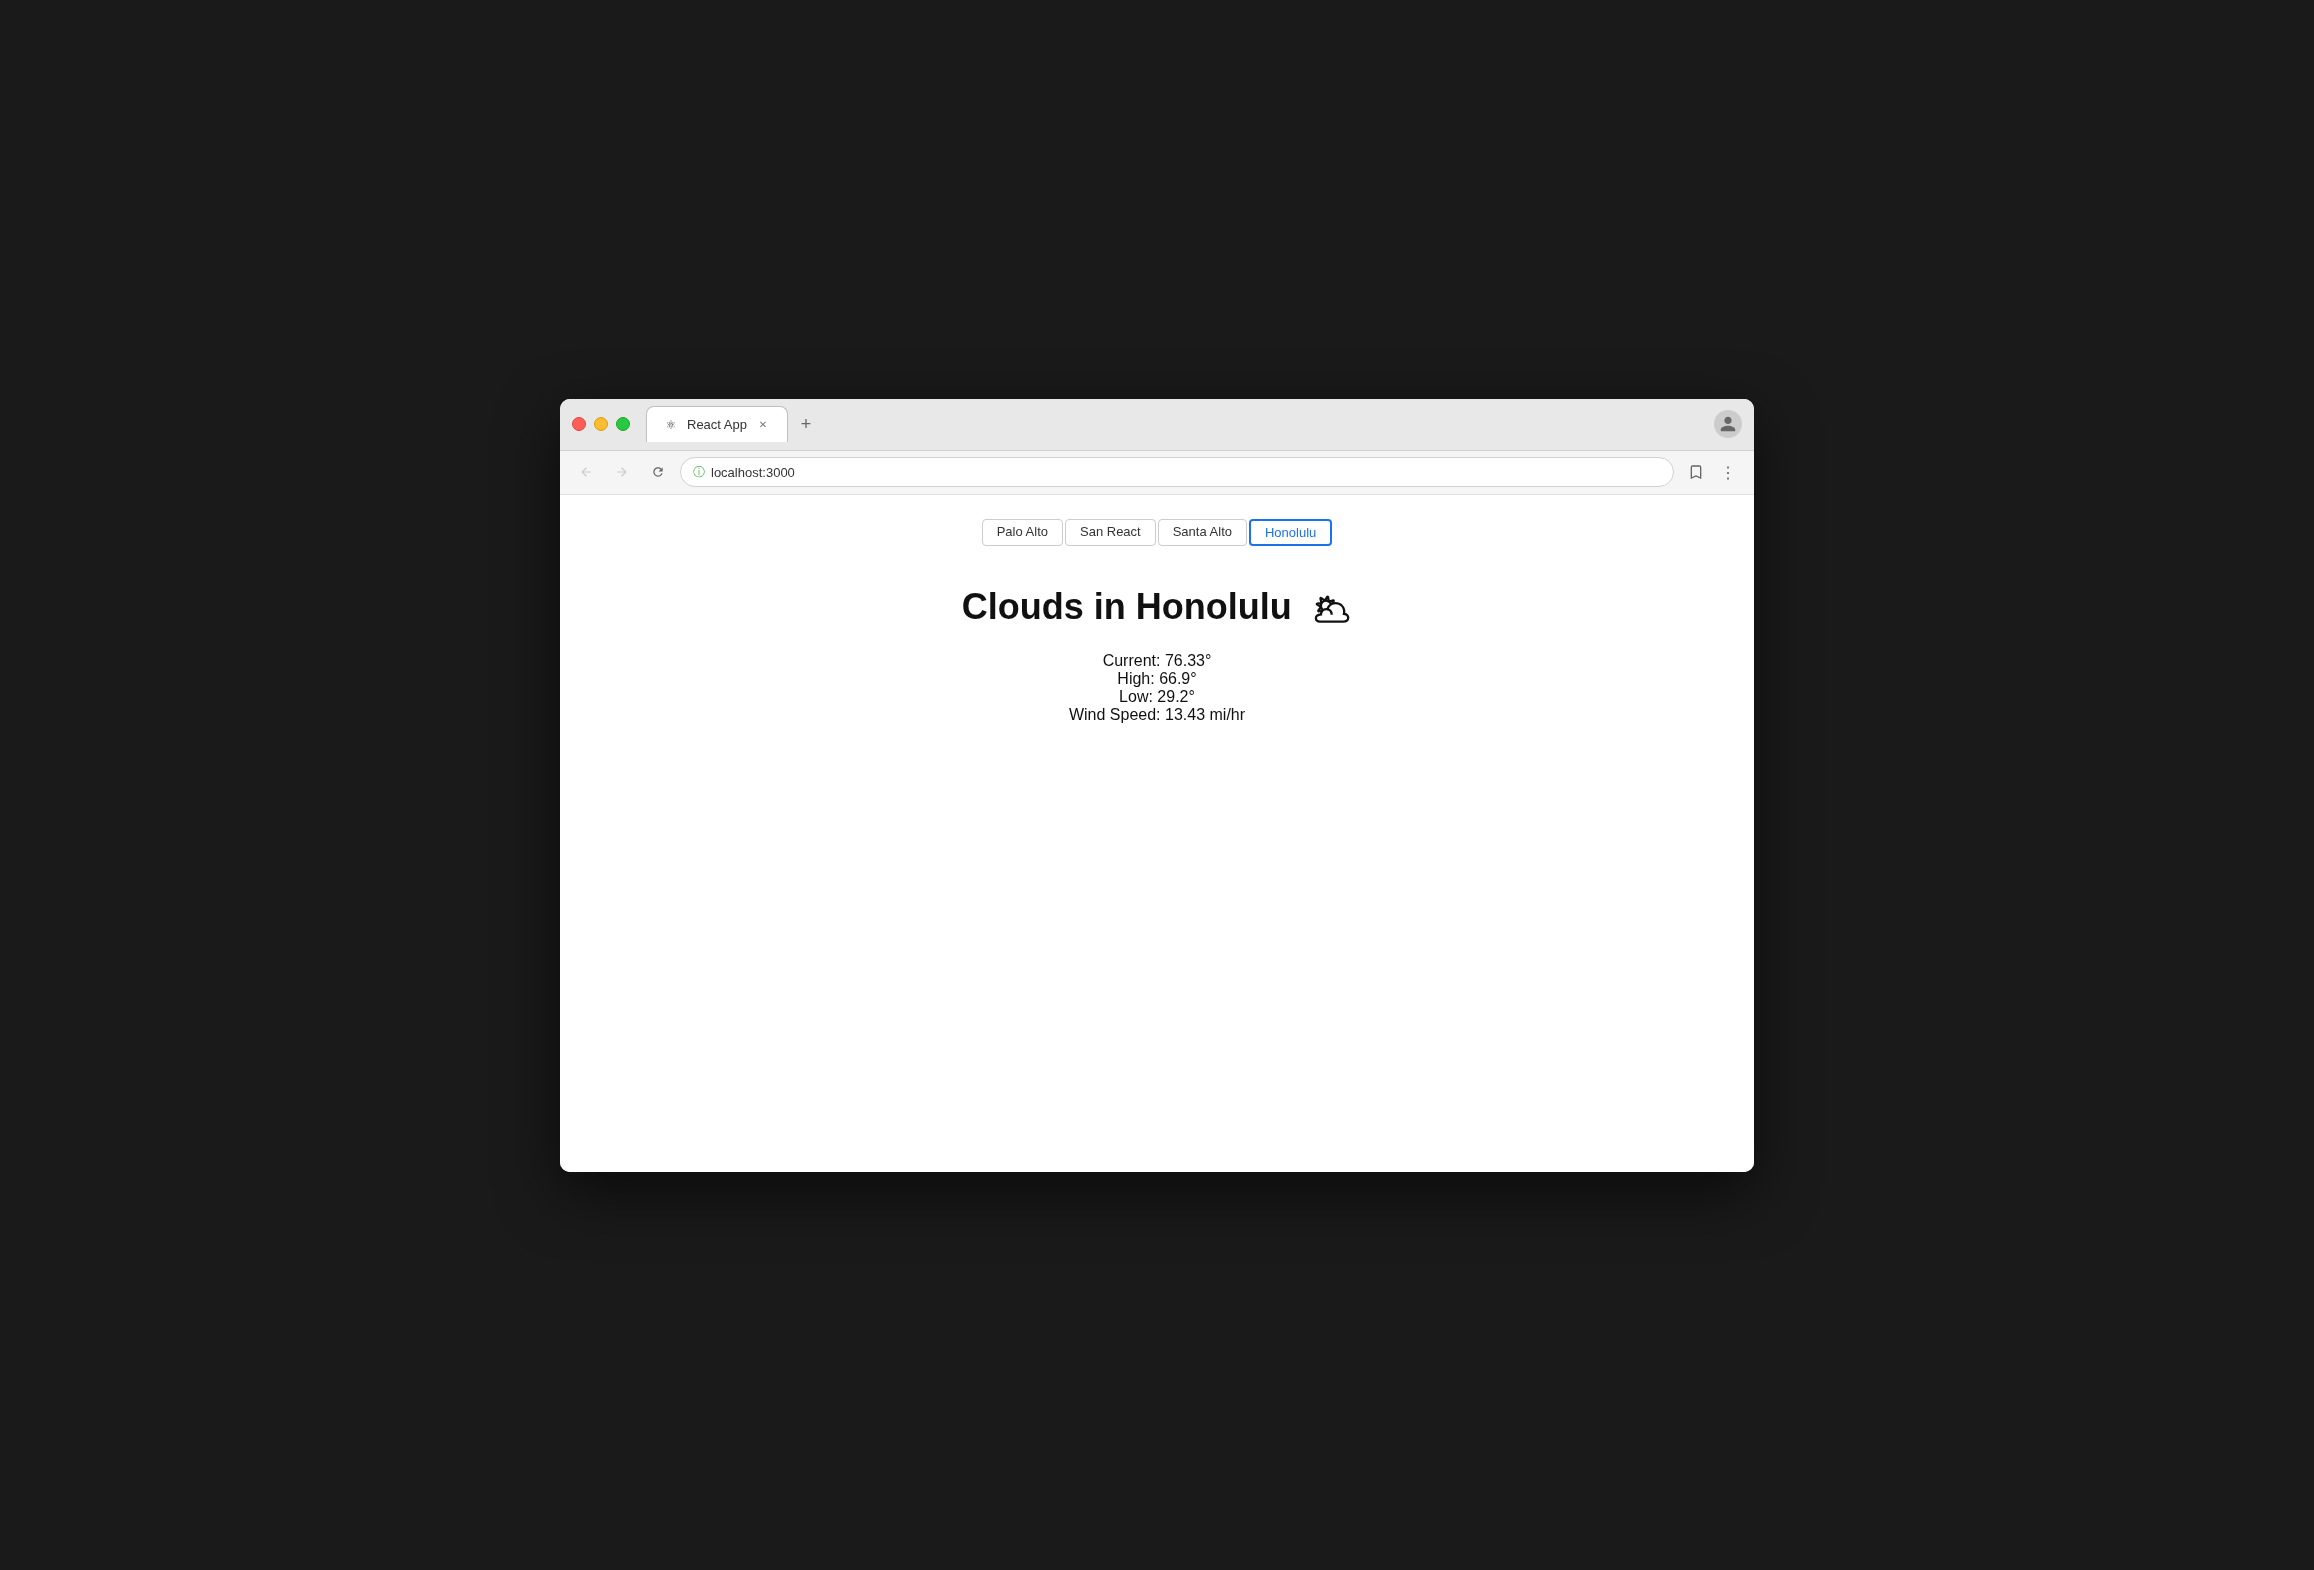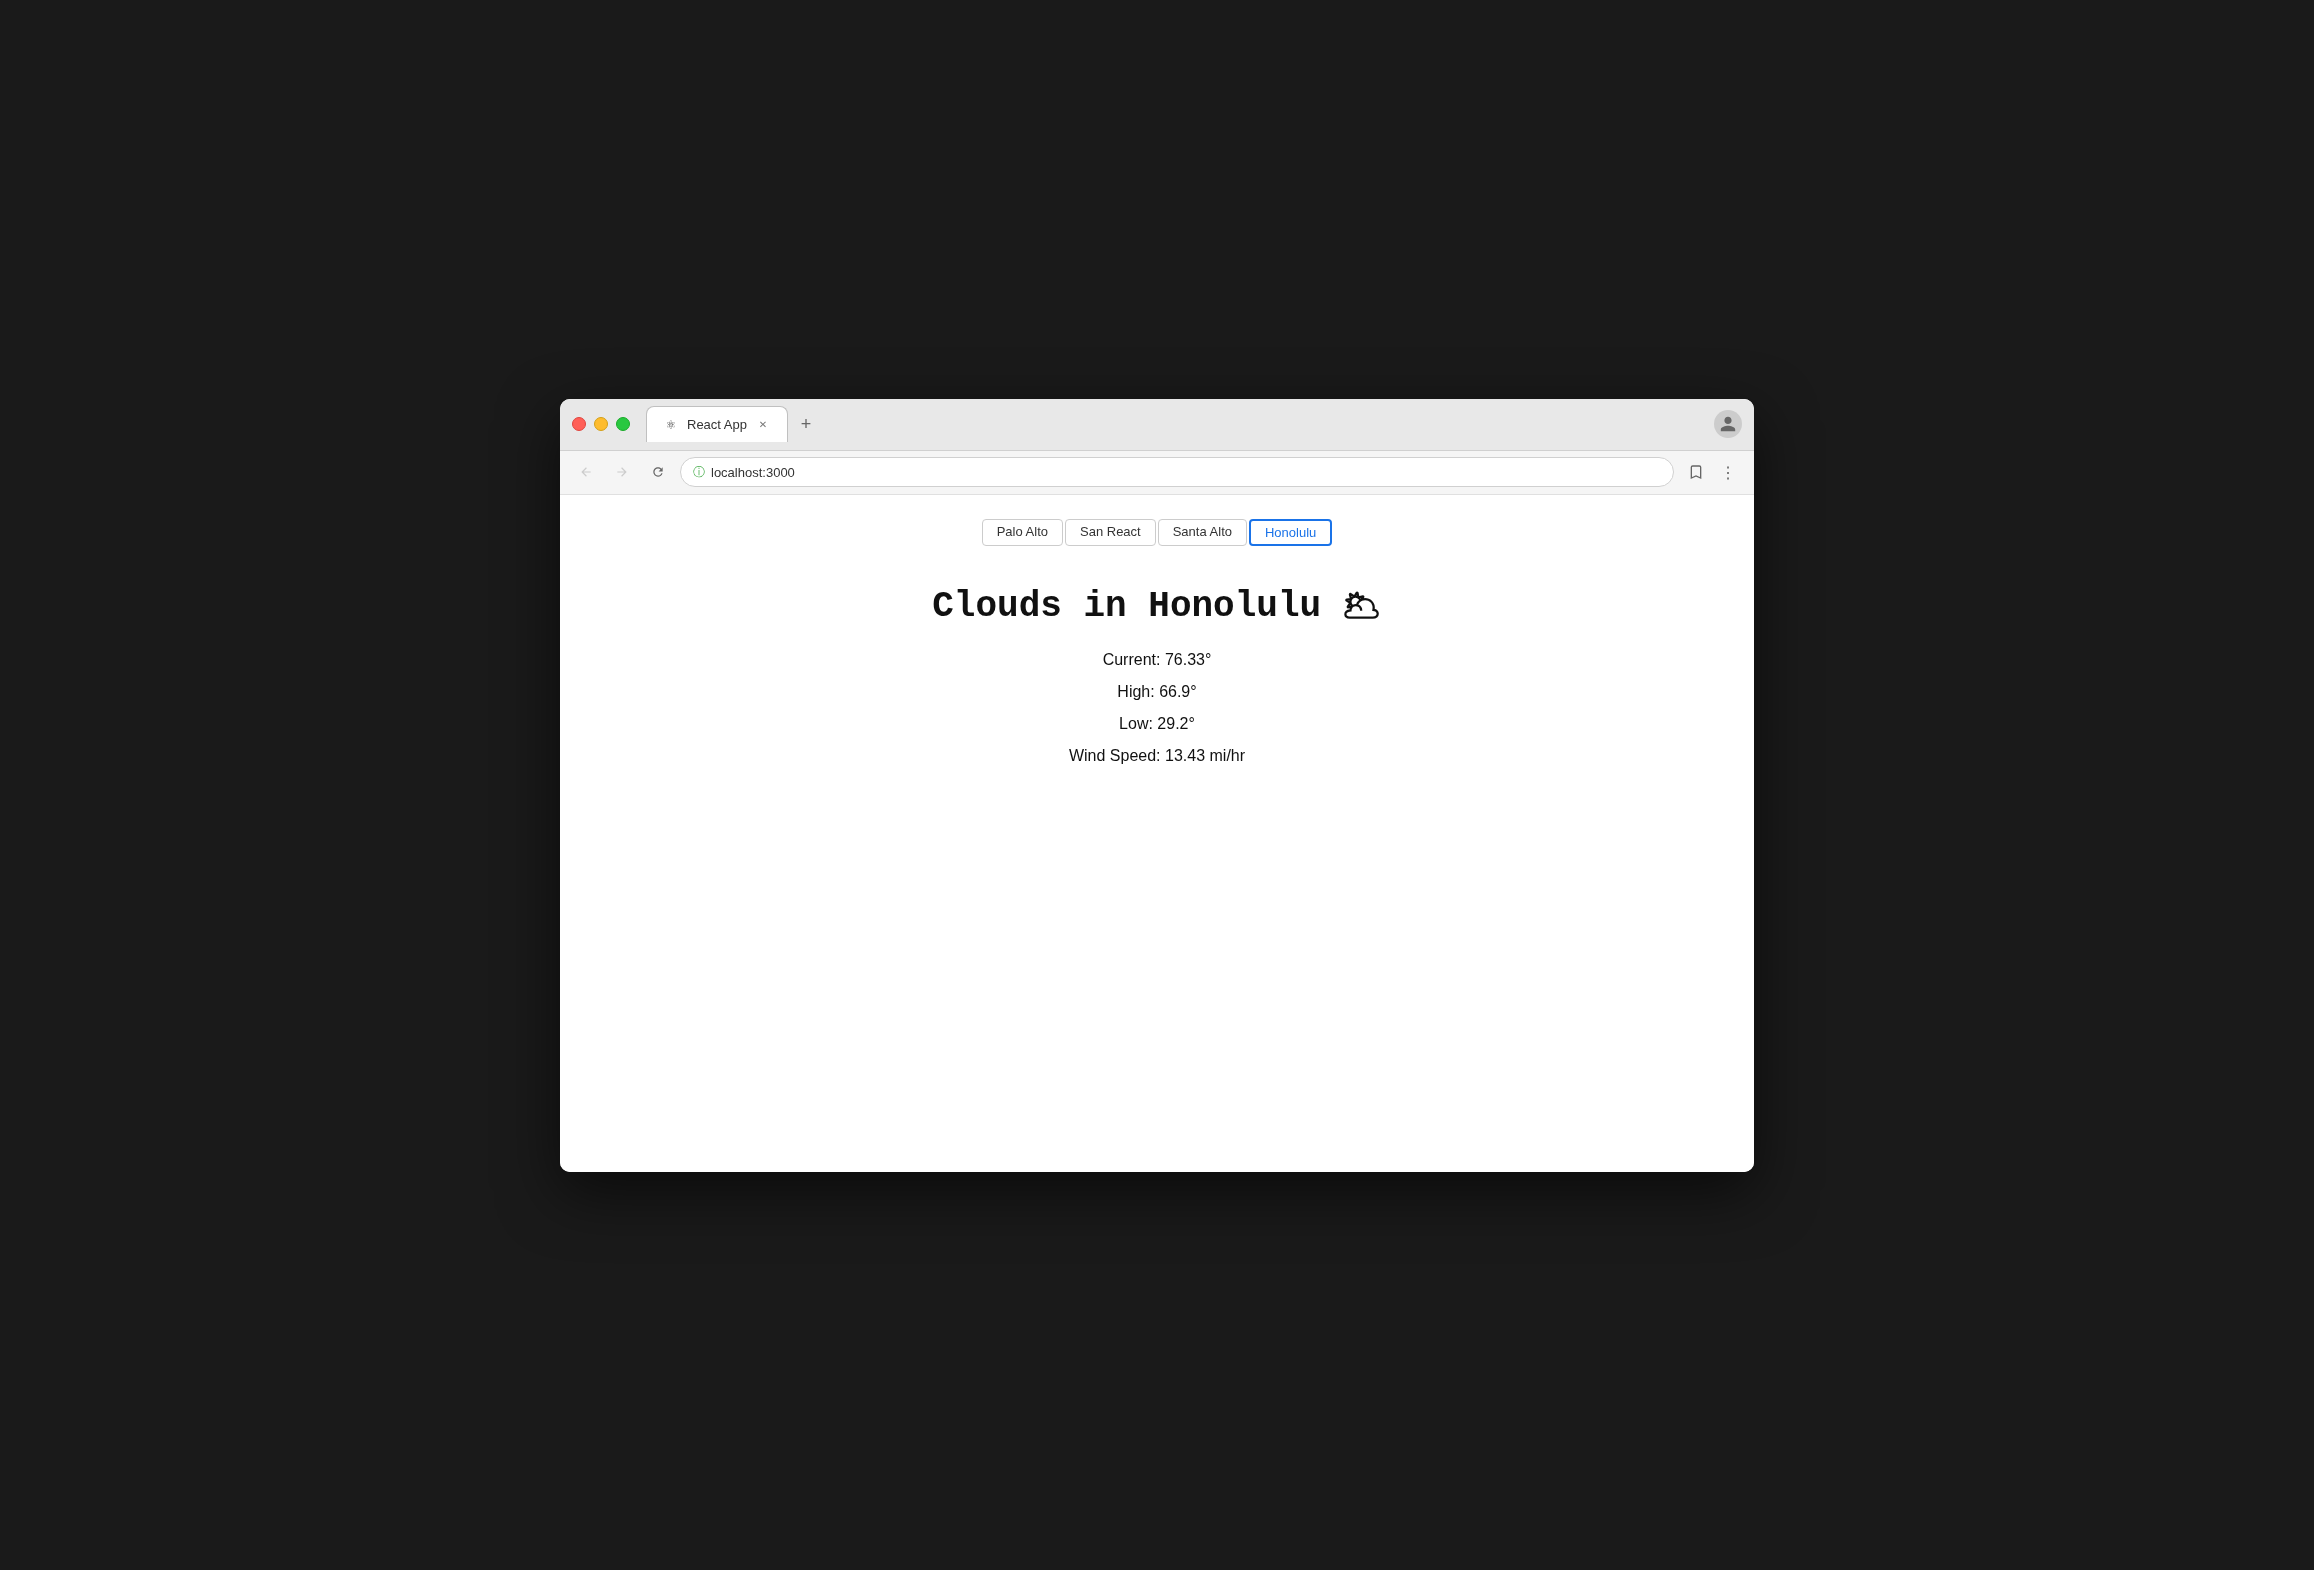--- a/index.html
+++ b/index.html
@@ -219,34 +219,32 @@
     .weather-container {
       text-align: center;
     }
 
     .weather-title {
       font-size: 36px;
       font-weight: bold;
       color: #111;
       margin-bottom: 24px;
       display: flex;
-      align-items: flex-start;
+      align-items: flex-end;
       justify-content: center;
       gap: 20px;
-      font-family: Liberation Mono, monospace;
     }
 
     .cloud-emoji {
       font-size: 32px;
     }
 
     .weather-stats {
       display: flex;
       flex-direction: column;
-      gap: 14px;
       align-items: center;
     }
 
     .stat-line {
       font-size: 16px;
       color: #111;
     }
   </style>
 </head>
 <body>

